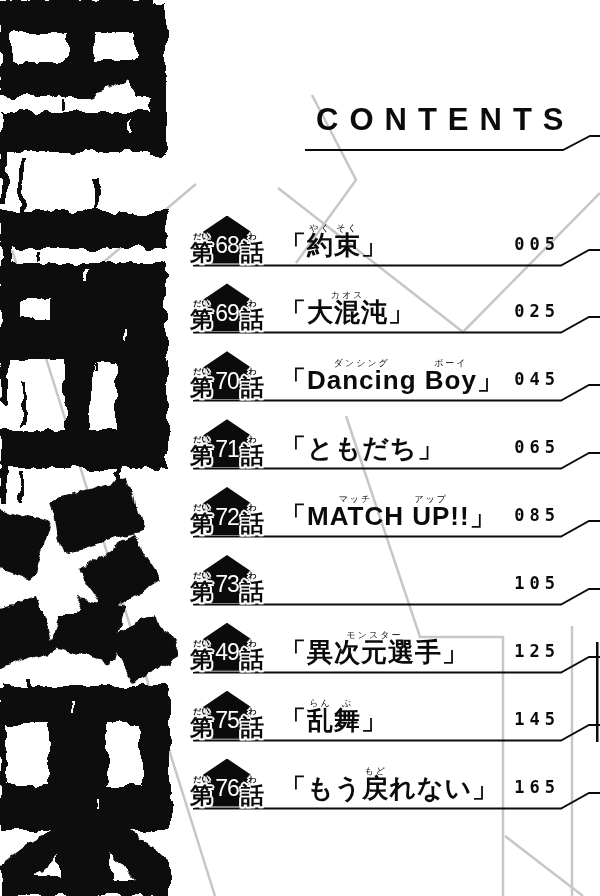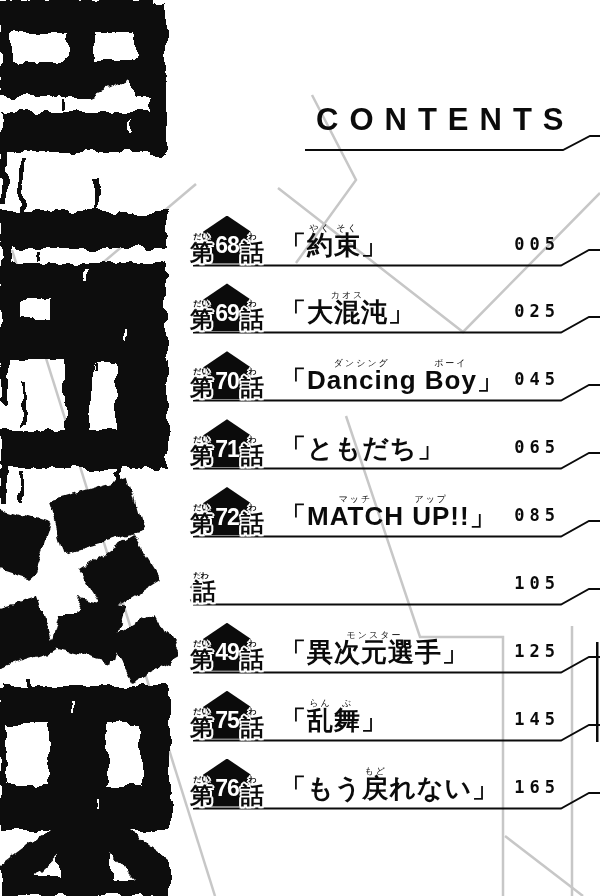--- a/index.html
+++ b/index.html
@@ -35,21 +35,21 @@
   .badge .kanji rt{font-size:8px;font-weight:bold;letter-spacing:0;text-align:center;}
   .badge-prefix{margin-right:-10px;}
   .badge-suffix{margin-left:-10px;}
   .pentagon{
     position:relative;z-index:1;width:48px;height:48px;background:#0b0b0b;
     clip-path:polygon(50% 0,100% 34%,100% 100%,0 100%,0 34%);
     display:flex;align-items:center;justify-content:center;
     padding-top:0;box-sizing:border-box;
   }
   .pentagon .num{
-    color:#fff;font-size:23px;font-weight:bold;letter-spacing:-1px;
+    color:#fff;font-size:23px;font-weight:normal;letter-spacing:-1px;
     margin-top:12px;line-height:1;font-family:"Liberation Sans",sans-serif;
   }
   .chapter-title{
     position:absolute;left:280px;bottom:9px;
     font-size:26px;font-weight:bold;line-height:1;color:#0b0b0b;white-space:nowrap;
     letter-spacing:1px;
   }
   .chapter-title ruby{ruby-align:space-around;}
   .chapter-title rt{font-size:9px;font-weight:normal;letter-spacing:2px;text-align:center;}
   .chapter-title .plain{white-space:pre;}
@@ -220,20 +220,23 @@
       <span class="bracket">「</span><span><ruby><span>MATCH</span><rt>マッチ</rt></ruby><span class="plain"> </span><ruby><span>UP</span><rt>アップ</rt></ruby><span class="plain">!!</span></span><span class="bracket">」</span>
     </div>
     <div class="page-num">085</div>
     <svg class="entry-line" width="407" height="24" viewBox="0 0 407 24" fill="none" stroke="#0b0b0b" stroke-width="1.8">
       <polyline points="0,22.5 368,22.5 396,7 407,7"></polyline>
     </svg>
   </div>
       <div class="entry" style="top: 543.875px;">
     <div class="badge">
       <ruby class="kanji badge-prefix"><span>第</span><rt>だい</rt></ruby>
+      <div class="pentagon">
+        <span class="num">73</span>
+      </div>
       <ruby class="kanji badge-suffix"><span>話</span><rt>わ</rt></ruby>
     </div>
     <div class="page-num">105</div>
     <svg class="entry-line" width="407" height="24" viewBox="0 0 407 24" fill="none" stroke="#0b0b0b" stroke-width="1.8">
       <polyline points="0,22.5 368,22.5 396,7 407,7"></polyline>
     </svg>
   </div>
       <div class="entry" style="top: 611.75px;">
     <div class="badge">
       <ruby class="kanji badge-prefix"><span>第</span><rt>だい</rt></ruby>

